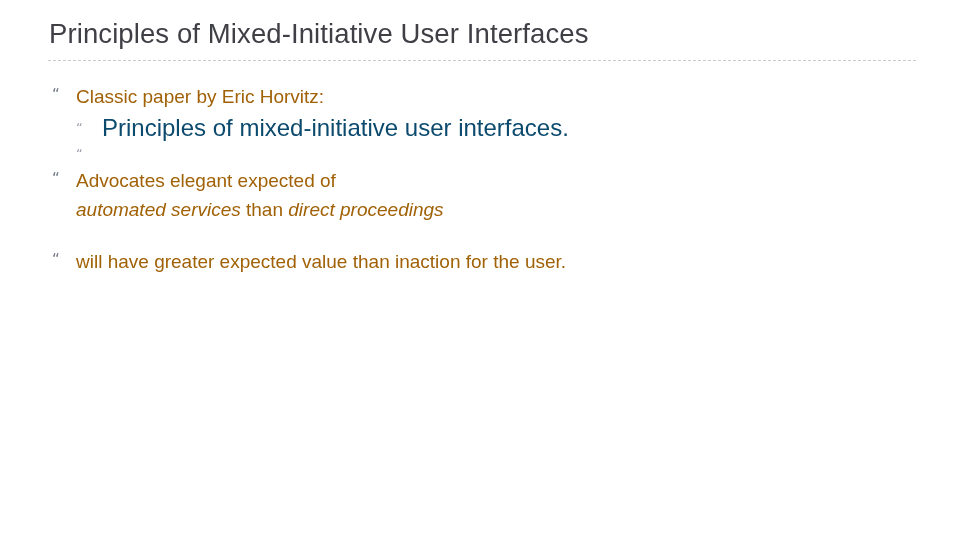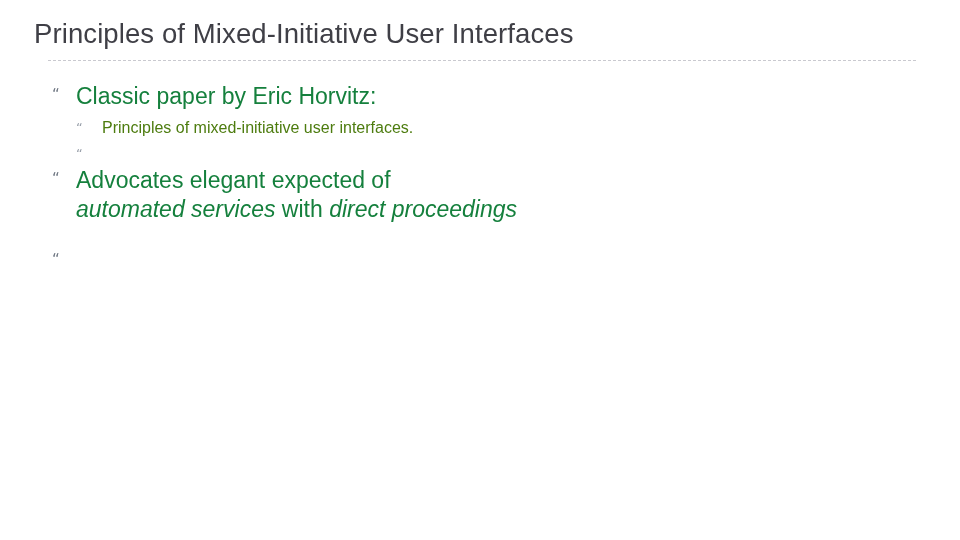--- a/index.html
+++ b/index.html
@@ -17,21 +17,21 @@
     position: relative;
     width: 960px;
     height: 540px;
     background: #ffffff;
     box-sizing: border-box;
   }
 
   
   .slide-title {
     position: absolute;
-    left: 34px;
+    left: 49px;
     top: 17px;
     font-size: 27.5px;
     line-height: 34px;
     color: #3f3f46;
     font-weight: 400;
     letter-spacing: 0.1px;
     white-space: nowrap;
   }
 
   .title-rule {
@@ -54,43 +54,43 @@
   .bullet {
     position: relative;
     display: block;
   }
 
   .b1 {
     padding-left: 76px;
     margin-bottom: 0;
   }
   .b1 .btext {
-    font-size: 23px;
+    font-size: 19px;
     line-height: 29px;
-    color: #15803d;
+    color: #a16207;
     display: block;
   }
   .b1 > .bullet-glyph {
     position: absolute;
     left: 52px;
     top: 1px;
     font-size: 15px;
     line-height: 24px;
     color: #6e7682;
     font-family: "DejaVu Sans", sans-serif;
   }
 
   .b2 {
     padding-left: 102px;
     margin-bottom: 0;
   }
   .b2 .btext {
-    font-size: 16px;
+    font-size: 24px;
     line-height: 26px;
-    color: #4d7c0f;
+    color: #0c4a6e;
     display: block;
   }
   .b2 > .bullet-glyph {
     position: absolute;
     left: 76px;
     top: 1px;
     font-size: 13px;
     line-height: 23px;
     color: #9aa1ab;
     font-family: "DejaVu Sans", sans-serif;
@@ -135,26 +135,27 @@
         <span class="bullet-glyph">“</span>
       </div>
     </div>
 
     <div class="gap-lg"></div>
 
     <div class="bullet b1">
       <span class="bullet-glyph">“</span>
       <span class="btext">
         <span class="line2">Advocates elegant expected of</span>
-        <span class="line2"><em>automated services</em><span> with </span><em>direct proceedings</em></span>
+        <span class="line2"><em>automated services</em><span> than </span><em>direct proceedings</em></span>
       </span>
     </div>
 
     <div class="gap-md"></div>
 
     <div class="bullet b1">
       <span class="bullet-glyph">“</span>
       <span class="btext">
+        <span class="line2">will have greater expected value than inaction for the user.</span>
       </span>
     </div>
 
   </div>
 </div>
 
 </body></html>

